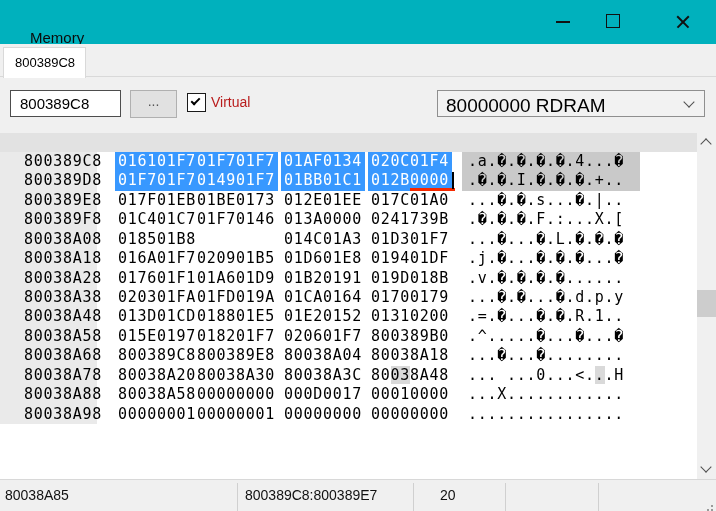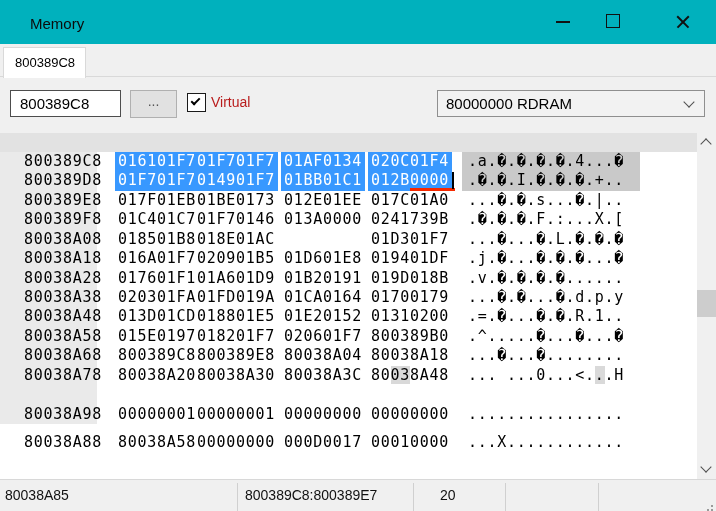--- a/index.html
+++ b/index.html
@@ -5,21 +5,21 @@
   :root{
     --teal:#00b1bd; --sel:#3898ff; --selascii:#c9c9c9; --red:#f52a00;
     --hover:#d9d9d9; --bar:#f0f0f0; --line:#d9d9d9; --gutter:#eaeaea; --band:#e2e2e2;
   }
   *{margin:0;padding:0;box-sizing:border-box;}
   html,body{width:716px;height:511px;overflow:hidden;}
   body{position:relative;background:#fff;font-family:"Liberation Sans",sans-serif;color:#101010;}
 
   
   #titlebar{position:absolute;left:0;top:0;width:716px;height:44px;background:var(--teal);}
-  #title{position:absolute;left:30px;top:2px;line-height:44px;font-size:15px;color:#0b0b0b;}
+  #title{position:absolute;left:30px;top:16px;line-height:44px;font-size:15px;color:#0b0b0b;}
   .winbtn{position:absolute;top:0;width:34px;height:44px;}
   #btn-min{left:546px;} #btn-max{left:596px;} #btn-close{left:666px;}
   .dash{position:absolute;left:10px;top:21px;width:14px;height:2px;background:#111;}
   .sq{position:absolute;left:10px;top:14px;width:14px;height:14px;border:1.5px solid #111;}
   .xbox{position:absolute;left:9px;top:14px;width:16px;height:16px;}
   .xbox i{position:absolute;left:0;top:7px;width:16px;height:1.6px;background:#111;display:block;}
   .xbox i:first-child{transform:rotate(45deg);} .xbox i:last-child{transform:rotate(-45deg);}
 
   
   #tabstrip{position:absolute;left:0;top:44px;width:716px;height:33px;background:var(--bar);border-bottom:1px solid var(--line);}
@@ -31,21 +31,21 @@
   #toolbar{position:absolute;left:0;top:77px;width:716px;height:56px;background:var(--bar);}
   #addr-input{position:absolute;left:10px;top:13px;width:111px;height:27px;border:1px solid #4d4d4d;
     background:#fff;font-family:"Liberation Sans",sans-serif;font-size:15px;padding:0 0 0 9px;color:#000;outline:none;}
   #browse-btn{position:absolute;left:130px;top:13px;width:47px;height:28px;background:#e1e1e1;
     border:1px solid #b0b0b0;font-size:14px;color:#555;line-height:20px;text-align:center;font-family:"Liberation Sans",sans-serif;}
   #vcheck{position:absolute;left:187px;top:16px;width:19px;height:19px;background:#fff;border:1.6px solid #1a1a1a;}
   #vcheck .check{position:absolute;left:3px;top:3.5px;width:9px;height:5px;border-left:2px solid #000;
     border-bottom:2px solid #000;transform:rotate(-45deg);}
   #vlabel{position:absolute;left:211px;top:17px;font-size:14px;color:#b91c1c;}
   #region-select{position:absolute;left:437px;top:13px;width:268px;height:27px;background:#f2f2f2;border:1px solid #8f8f8f;}
-  #region-select .val{position:absolute;left:8px;top:4px;font-size:15px;color:#000;}
+  #region-select .val{position:absolute;left:8px;top:4px;font-size:19px;color:#000;}
   .chev{position:absolute;width:8px;height:8px;border-right:1.6px solid #505050;border-bottom:1.6px solid #505050;}
   #region-select .chev{right:11px;top:7px;transform:rotate(45deg);}
 
   
   #memview{position:absolute;left:0;top:133px;width:716px;height:346px;background:#fff;
     font-family:"DejaVu Sans Mono",monospace;font-size:15px;letter-spacing:0.72px;}
   #headband{position:absolute;left:0;top:0;width:697px;height:19px;background:var(--band);}
   #gutter{position:absolute;left:0;top:19px;width:97px;height:272px;background:var(--gutter);}
   .row{position:absolute;left:0;width:697px;height:19.43px;line-height:19.43px;}
   .row span{position:absolute;top:0;white-space:pre;color:#000;}
@@ -147,21 +147,21 @@
         <span class="addr">800389F8</span>
         <span class="word g0">01C401C7</span>
         <span class="word g1">01F70146</span>
         <span class="word g2">013A0000</span>
         <span class="word g3">0241739B</span>
         <span class="ascii">.�.�.�.F.:...X.[</span>
       </div>
       <div class="row" style="top: 96.72px;">
         <span class="addr">80038A08</span>
         <span class="word g0">018501B8</span>
-        <span class="word g1">018E01AC</span>
+        <span class="word g2">014C01A3</span>
         <span class="word g3">01D301F7</span>
         <span class="ascii">...�...�.L.�.�.�</span>
       </div>
       <div class="row" style="top: 116.15px;">
         <span class="addr">80038A18</span>
         <span class="word g0">016A01F7</span>
         <span class="word g1">020901B5</span>
         <span class="word g2">01D601E8</span>
         <span class="word g3">019401DF</span>
         <span class="ascii">.j.�...�.�.�...�</span>
@@ -207,21 +207,21 @@
         <span class="ascii">...�...�........</span>
       </div>
       <div class="row" style="top: 232.73px;">
         <span class="addr">80038A78</span>
         <span class="word g0">80038A20</span>
         <span class="word g1">80038A30</span>
         <span class="word g2">80038A3C</span>
         <span class="word g3">80<span class="hl">03</span>8A48</span>
         <span class="ascii">... ...0...&lt;.<span class="hl">.</span>.H</span>
       </div>
-      <div class="row" style="top: 252.16px; margin-top: 48px;">
+      <div class="row" style="top: 252.16px;">
         <span class="addr">80038A88</span>
         <span class="word g0">80038A58</span>
         <span class="word g1">00000000</span>
         <span class="word g2">000D0017</span>
         <span class="word g3">00010000</span>
         <span class="ascii">...X............</span>
       </div>
       <div class="row" style="top: 271.59px;">
         <span class="addr">80038A98</span>
         <span class="word g0">00000001</span>

